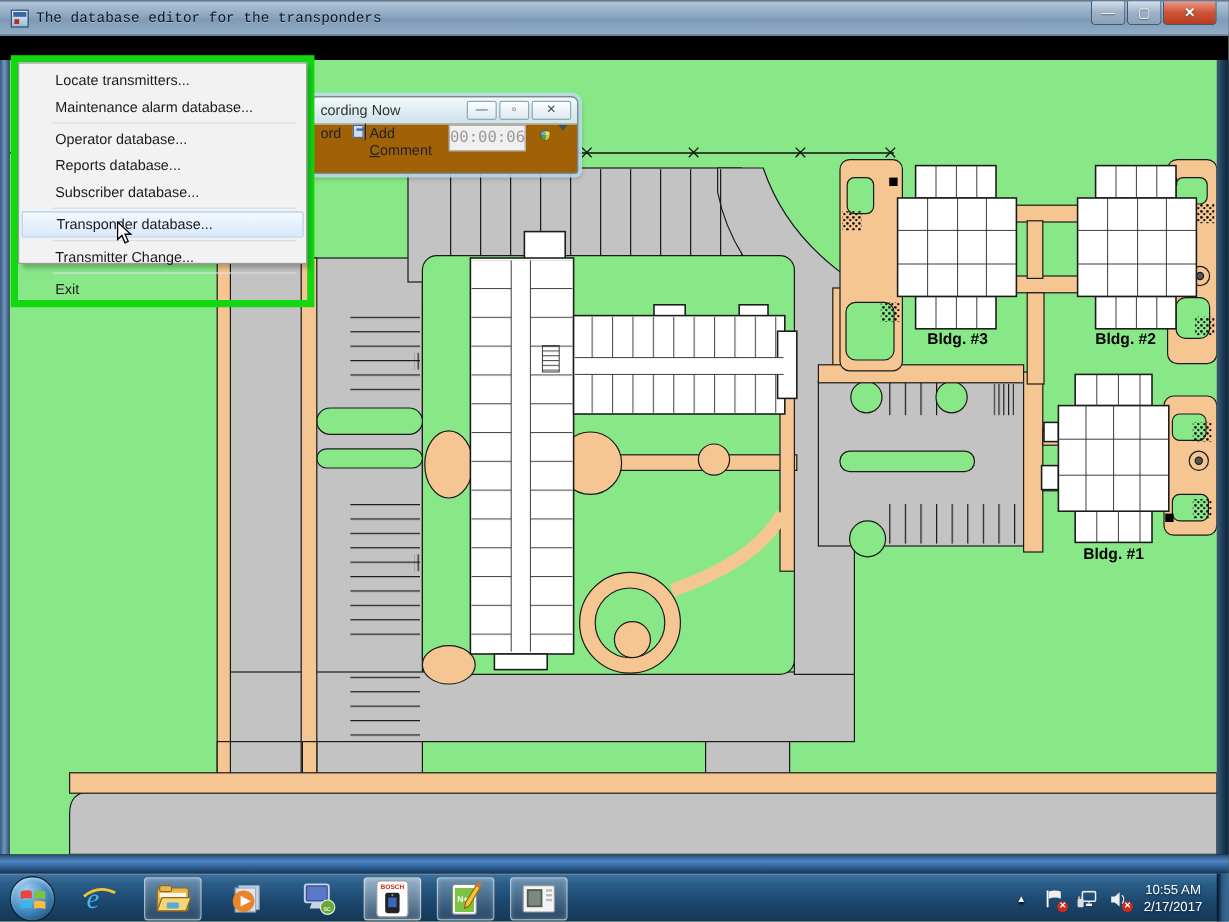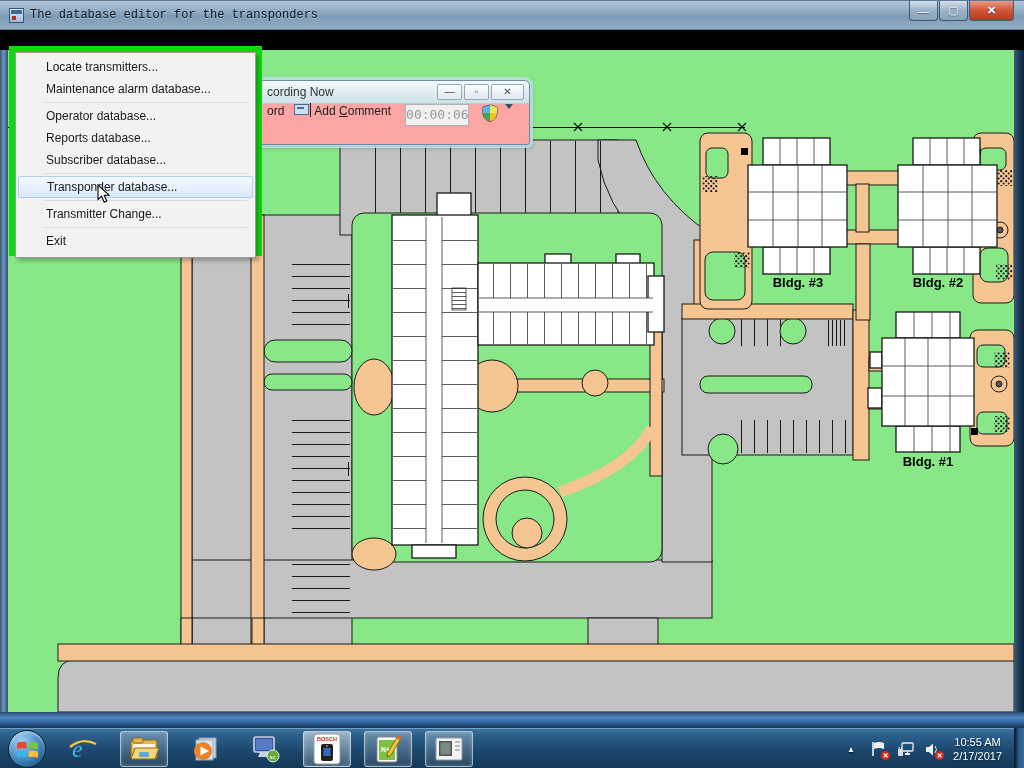--- a/index.html
+++ b/index.html
@@ -33,43 +33,43 @@
     background:linear-gradient(90deg,#3c5a78,#1b3853 55%,#0e2740); }
   .border-bottom{ position:absolute; left:0; top:712px; width:1024px; height:16px;
     background:linear-gradient(#27496b,#4e86c2 35%,#2c5d94 70%,#16334f); }
 
   
   #map { position:absolute; left:8px; top:50px; width:1006px; height:662px; background:#88e888;text-decoration:underline; }
   #map svg { display:block; }
   .bldg-label { font:bold 13px "Liberation Sans",sans-serif; fill:#000; }
 
   
-  .recwin { position:absolute; left:258px; top:80px; width:272px; height:65px; z-index:5;
+  .recwin { position:absolute; left:258px; top:80px; width:224px; height:65px; z-index:5;
     border:1px solid #6e8ea4; border-radius:6px 6px 3px 3px;
-    background:#fca5a5; box-shadow:0 0 0 3px rgba(190,220,235,.85), 1px 2px 5px rgba(0,0,0,.35); }
+    background:#a16207; box-shadow:0 0 0 3px rgba(190,220,235,.85), 1px 2px 5px rgba(0,0,0,.35); }
   .recwin .rtitle { height:23px; border-radius:5px 5px 0 0; display:flex; align-items:center;
     background:linear-gradient(#f4fafb,#dcebf1 60%,#cfe2ea); border-bottom:1px solid #b9cdd8; position:relative; }
   .recwin .rtitle span { font-size:12px; color:#333; margin-left:8px; }
   .rbtns { position:absolute; right:5px; top:3px; display:flex; }
   .rbtn { width:25px; height:16px; border:1px solid #8fa8ba; border-radius:2px; margin-left:2px;
     background:linear-gradient(#fdfefe,#dde9f0); color:#3c4f5e; font-size:10px; line-height:14px; text-align:center; }
   .rbtn.close { width:33px; }
   .rtools { height:40px; display:flex; align-items:flex-start; padding:0 8px; font-size:12px; color:#222; }
   .cmt-icon { width:15px; height:11px; border:1px solid #4a6a9a; background:#cfe0f4; margin:0 5px 0 10px; position:relative; }
   .cmt-icon::after { content:""; position:absolute; right:-3px; top:-2px; width:1px; height:14px; background:#222; }
   .cmt-icon::before { content:""; position:absolute; left:2px; top:2px; width:7px; height:2px; background:#4a6a9a; }
   .timerbox { width:64px; height:22px; margin-left:14px; border:1px solid #adb2b8; background:#f0f0f0;
     color:#9a9a9a; font:13px "DejaVu Sans Mono",monospace; text-align:center; line-height:20px; }
   .drop-caret { width:0; height:0; border-left:4px solid transparent; border-right:4px solid transparent;
     border-top:5px solid #3c4f5e; margin-left:6px; }
 
   
   .annot { position:absolute; left:9px; top:46px; width:253px; height:210px; z-index:10;
     border:6px solid #12d812; background:transparent; pointer-events:none; }
-  .filemenu { position:absolute; left:15px; top:52px; width:241px; height:206px; z-index:11;
+  .filemenu { position:absolute; left:15px; top:52px; width:241px; height:168px; z-index:11;
     background:#f2f2f2; border:1px solid #9a9a9a; box-shadow:3px 3px 4px rgba(0,0,0,.25); padding-top:3px; }
   .fm-item { height:22px; line-height:22px; padding-left:28px; font-size:12px; color:#1a1a1a; margin:0 2px; }
   .fm-item.hot { background:linear-gradient(#f4f9fe,#d9e9fb); border:1px solid #aed0f0; border-radius:2px;
     height:22px; line-height:20px; }
   .fm-sep { height:1px; background:#dcdcdc; margin:2px 8px 2px 28px; }
 
   
   .cursor { position:absolute; left:97px; top:184px; z-index:30; }
 
   

